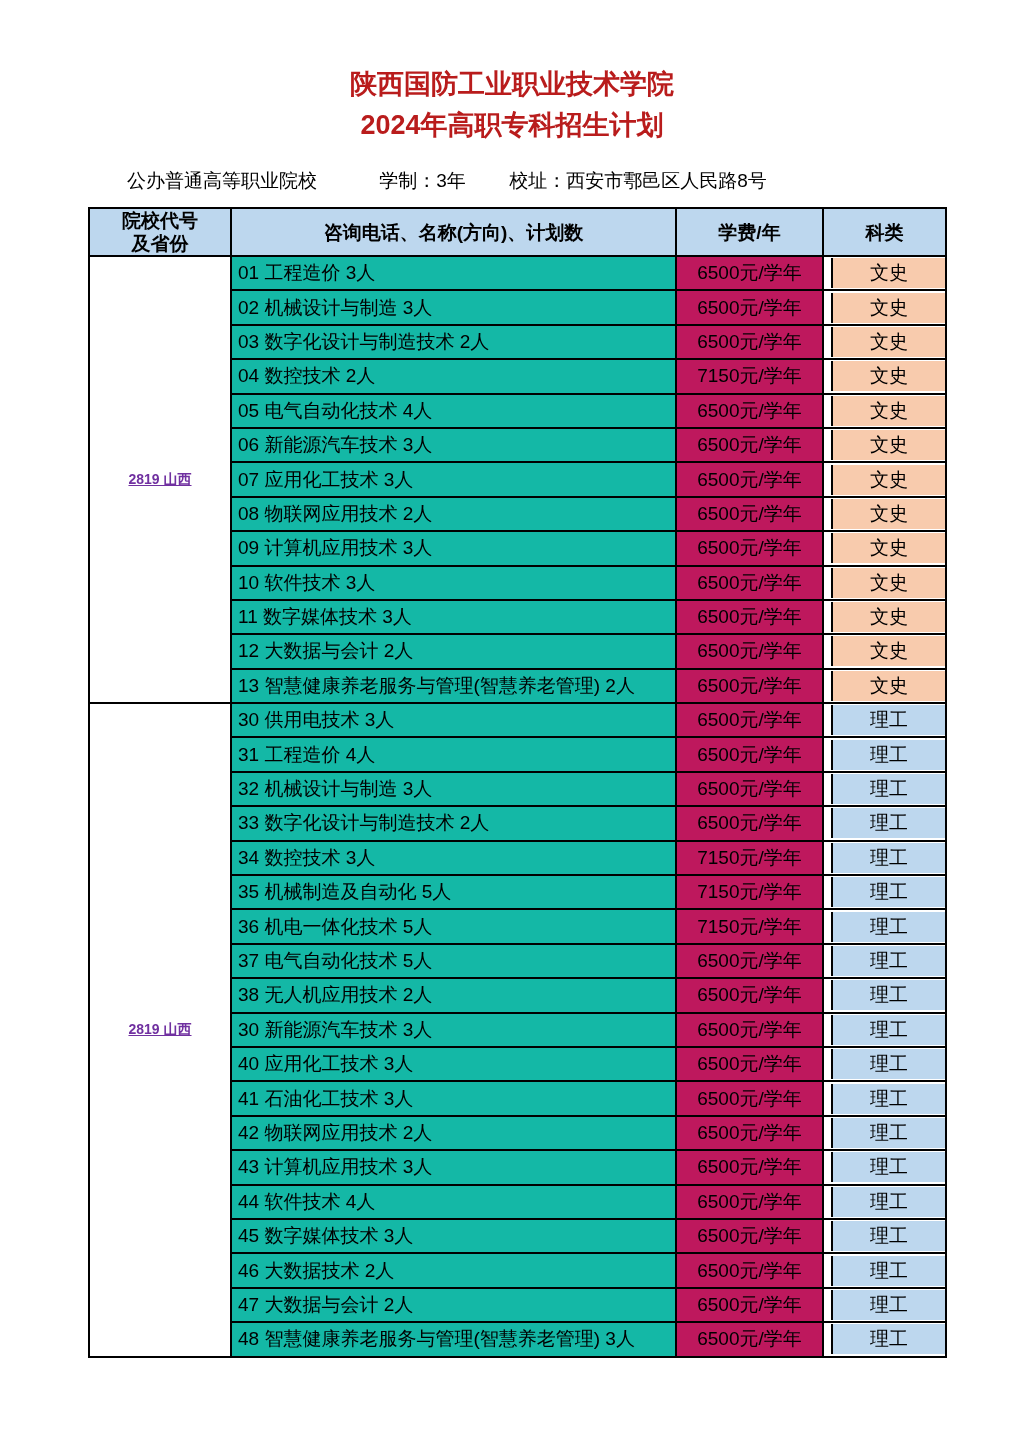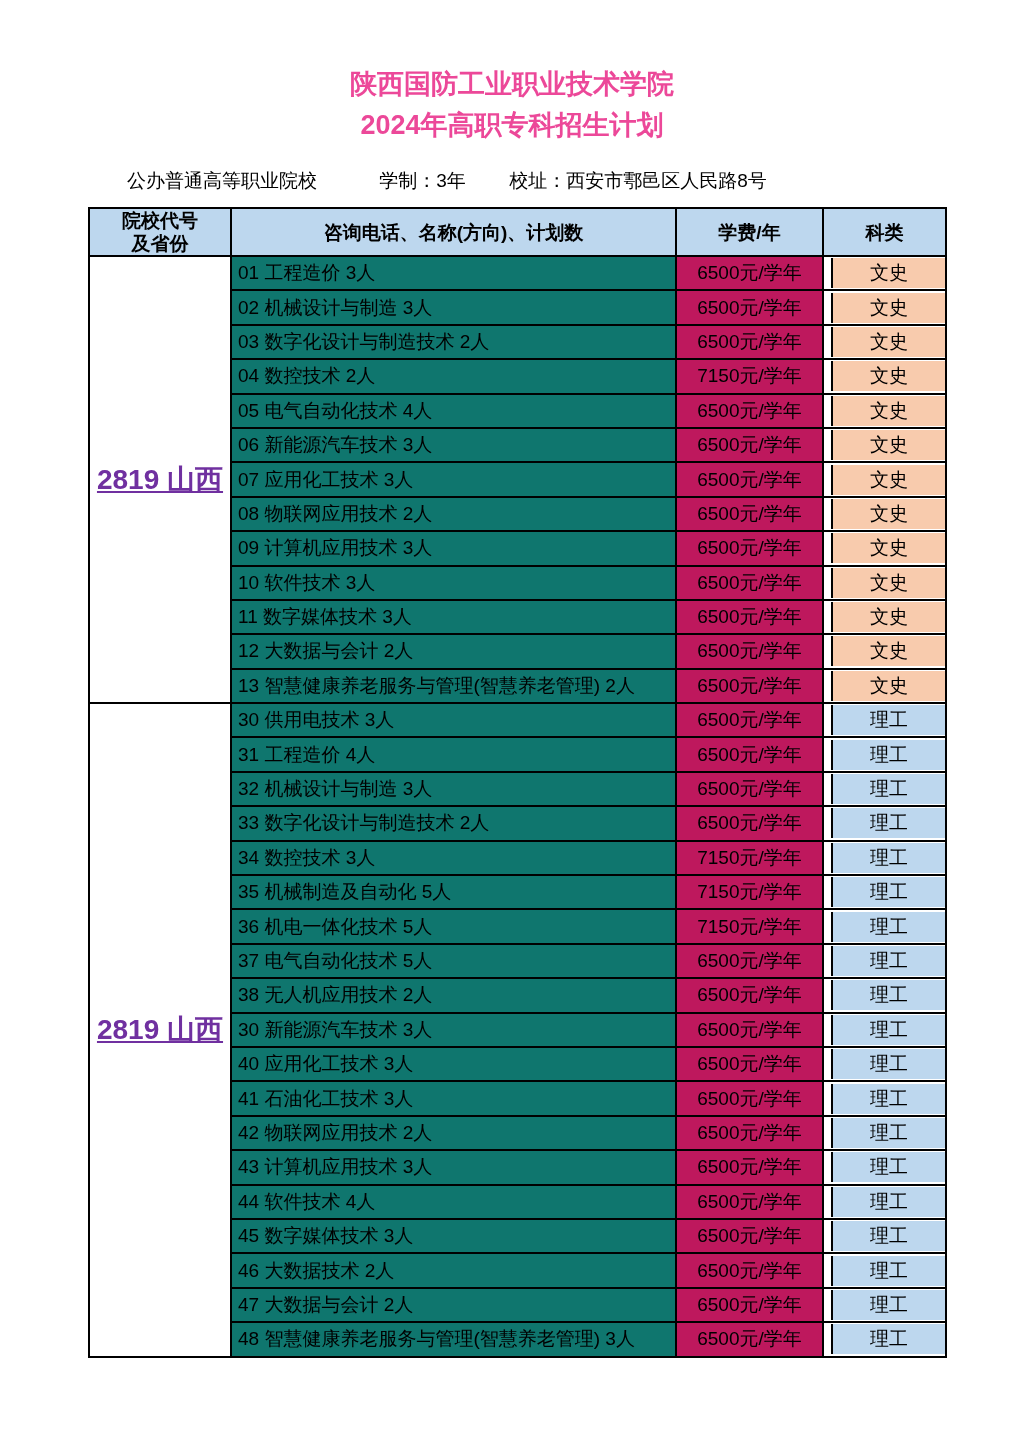--- a/index.html
+++ b/index.html
@@ -14,21 +14,21 @@
   body{
     width:1024px;height:1447px;
     font-family:"Liberation Sans","DejaVu Sans",sans-serif;
     color:#000;
     position:relative;
   }
   .page{width:1024px;height:1447px;position:relative;background:#fff;overflow:hidden;}
 
   .title-block{padding-top:64px;}
   .doc-title{
-    text-align:center;font-weight:bold;font-size:27px;line-height:41px;color:#ec4899;
+    text-align:center;font-weight:bold;font-size:27px;line-height:41px;color:#b91c1c;
   }
 
   .info-line{
     margin-top:22px;margin-left:127px;
     font-size:19px;line-height:26px;white-space:nowrap;
   }
   .info-line .seg1{margin-right:57px;}
   .info-line .seg2{margin-right:38px;}
 
   table.enroll{
@@ -45,41 +45,41 @@
     border:2px solid var(--border);
   }
   tr.head-row{height:42px;}
   th{
     background:var(--header-bg);
     font-size:19px;font-weight:bold;text-align:center;vertical-align:middle;
     line-height:23px;
   }
   tr.body-row{height:34.4px;}
   td.major-cell{
-    background:#0f766e;text-align:left;vertical-align:middle;
+    background:#14b8a6;text-align:left;vertical-align:middle;
     font-size:19px;padding-left:6px;white-space:nowrap;overflow:hidden;
   }
   td.major-cell.small{font-size:19px;margin-top:28px;}
   td.fee-cell{
     background:#be185d;text-align:center;vertical-align:middle;font-size:19px;white-space:nowrap;
   }
   td.cat-cell{
     background:#fff;padding:0;vertical-align:middle;
   }
   .cat-box{
     margin-left:7px;height:100%;min-height:30px;
     border-left:2px solid var(--border);
     display:flex;align-items:center;justify-content:center;
     font-size:19px;
   }
   td.code-cell{
     background:#fff;text-align:center;vertical-align:middle;
   }
   .code-label{
-    color:var(--code-color);font-weight:bold;font-size:28px;
+    color:var(--code-color);font-weight:bold;font-size:14px;
     text-decoration:underline;white-space:nowrap;
   }
 
   .footer{
     position:absolute;left:95px;top:1394px;width:846px;
     display:flex;align-items:center;
     font-size:19px;white-space:nowrap;
   }
   .footer .site{margin-left:36px;}
   .footer .wechat{margin-left:auto;}

